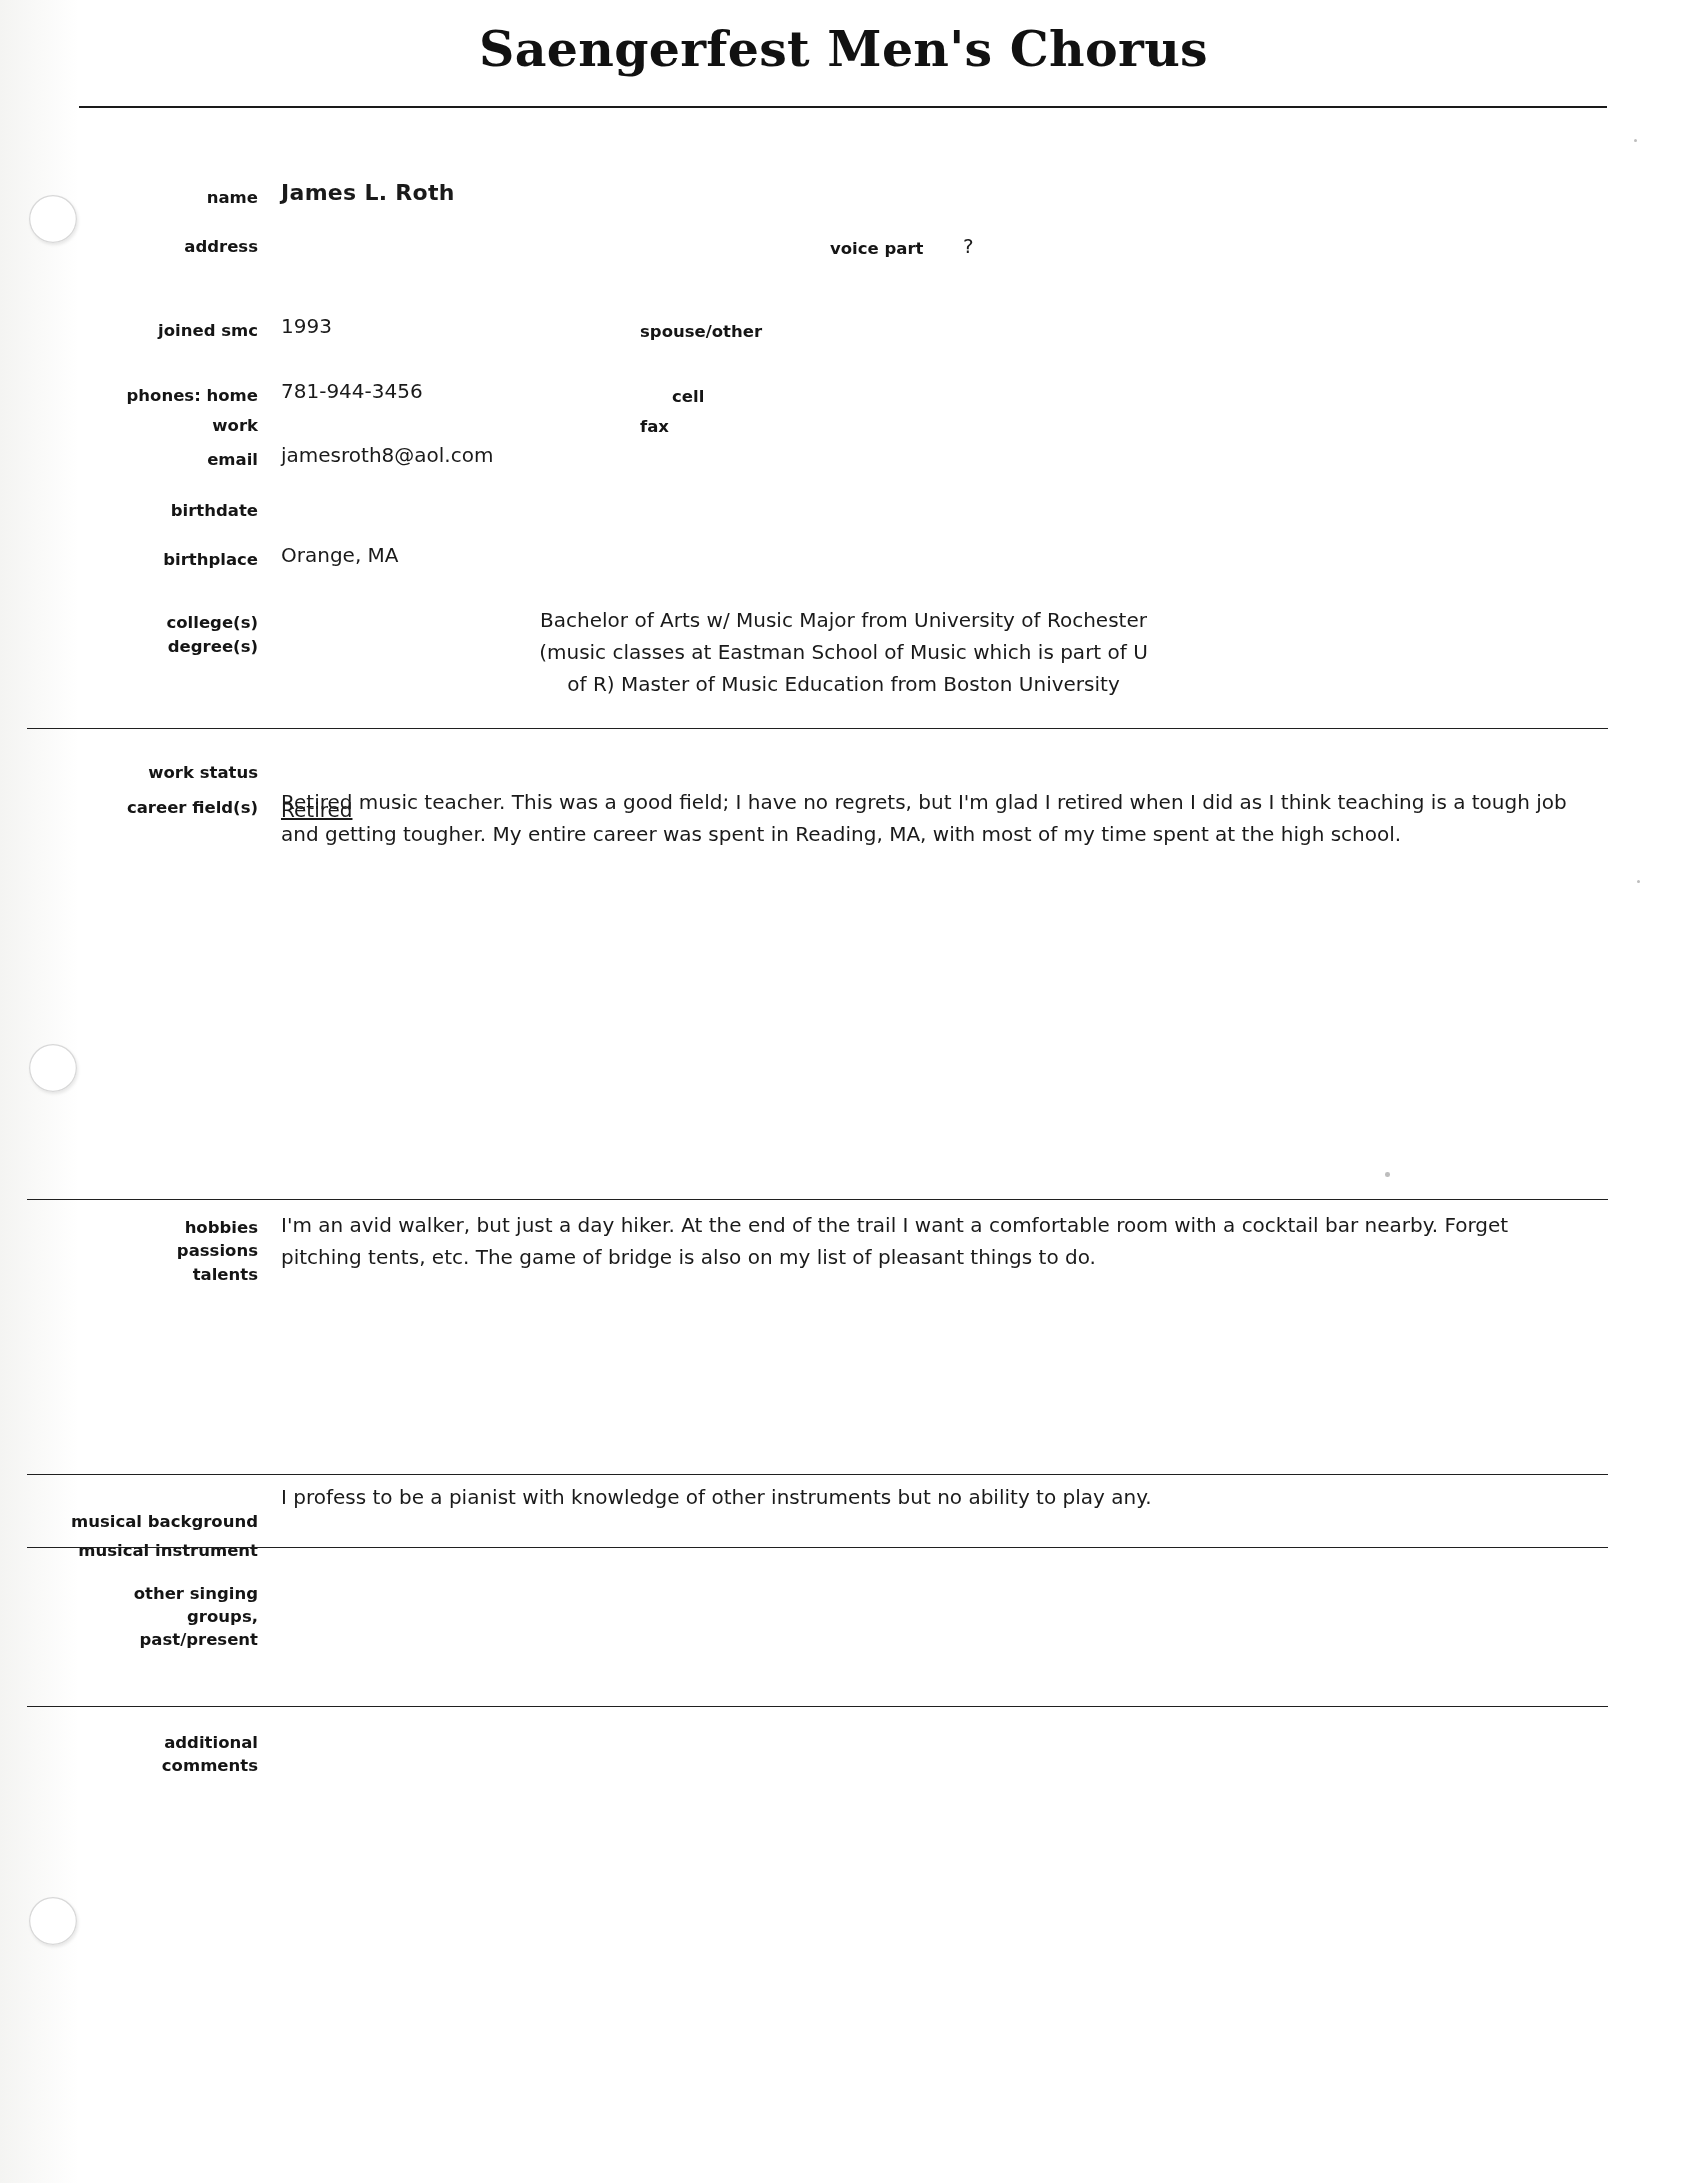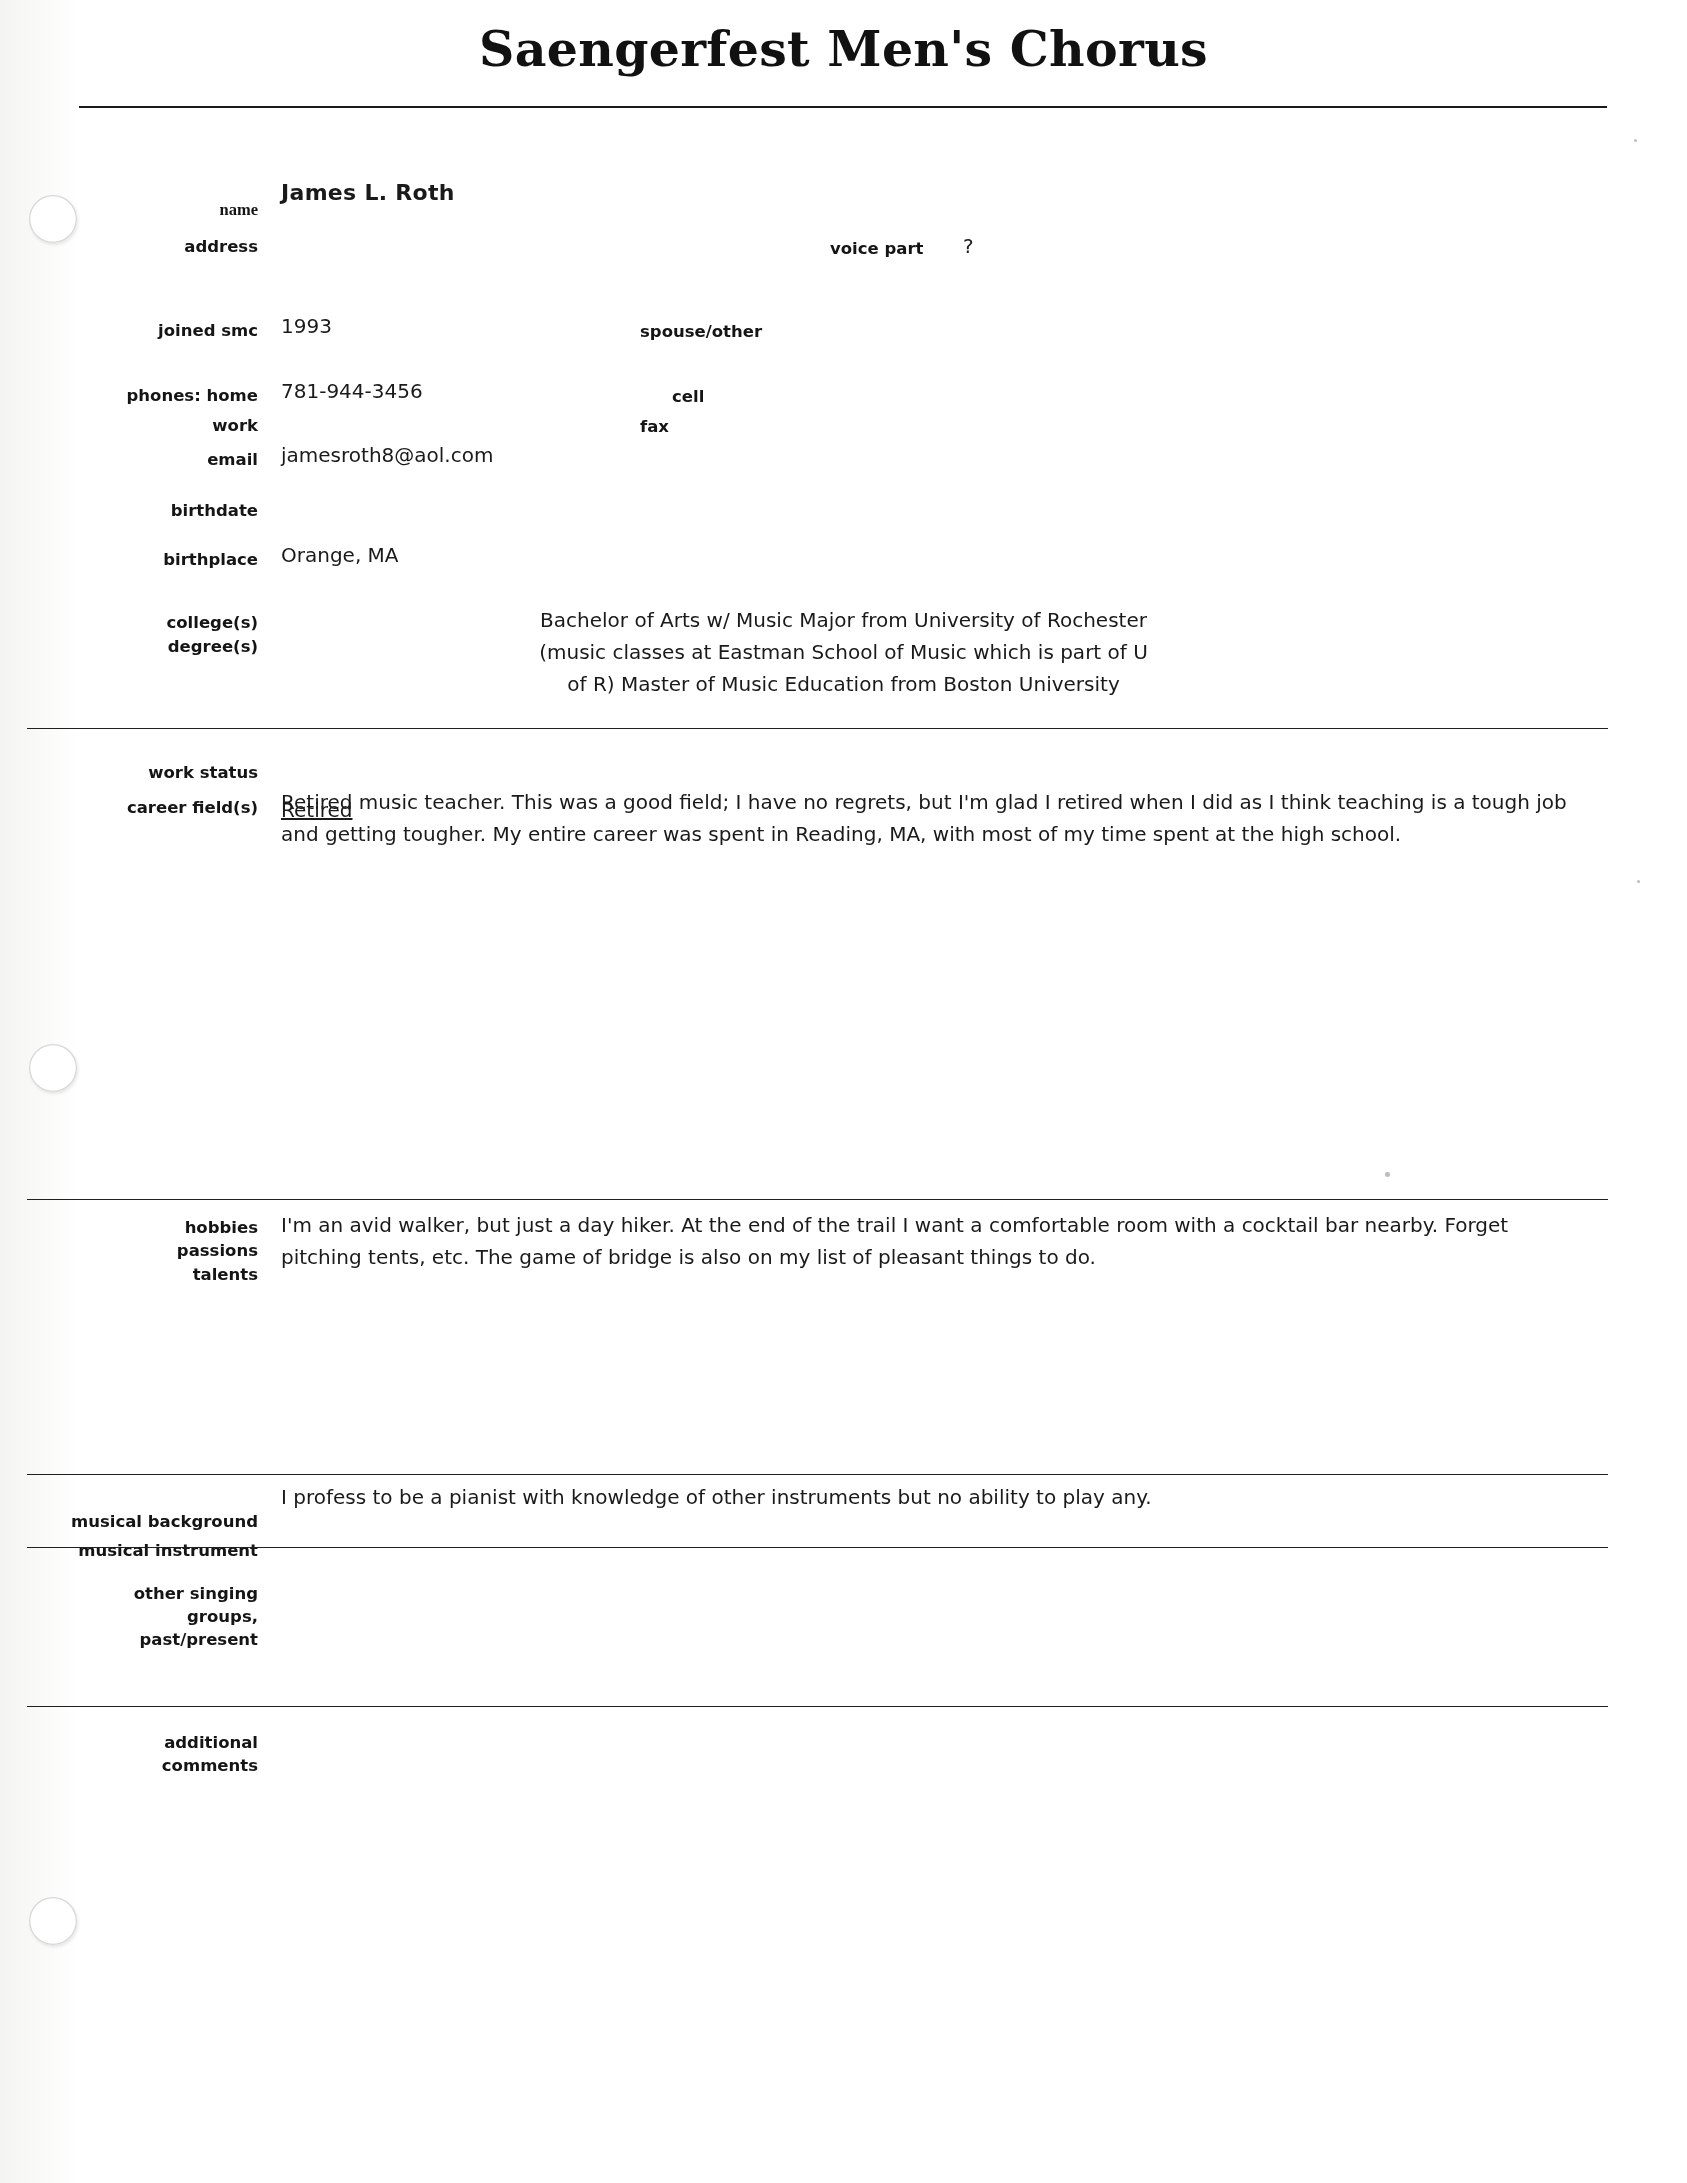--- a/index.html
+++ b/index.html
@@ -123,21 +123,21 @@
 <div class="page">
   <div class="paper-tint"></div>
 
   <div class="title">Saengerfest Men's Chorus</div>
   <div class="title-rule"></div>
 
   <div class="hole h1"></div>
   <div class="hole h2"></div>
   <div class="hole h3"></div>
 
-  <div class="lbl" style="left:79px; top:199px; width:179px;font-family:Liberation Serif, serif;">name</div>
+  <div class="lbl" style="left:79px; top:187px; width:179px;">name</div>
   <div class="val bold" style="left:281px; top:177px; width:595px;">James L.  Roth</div>
 
   <div class="lbl" style="left:79px; top:236px; width:179px;">address</div>
 
   <div class="lbl-right" style="left:830px; top:239px;">voice part</div>
   <div class="val" style="left:963px; top:230px; width:198px;">?</div>
 
   <div class="lbl" style="left:73px; top:320px; width:185px;">joined smc</div>
   <div class="val" style="left:281px; top:310px; width:331px;">1993</div>
 

